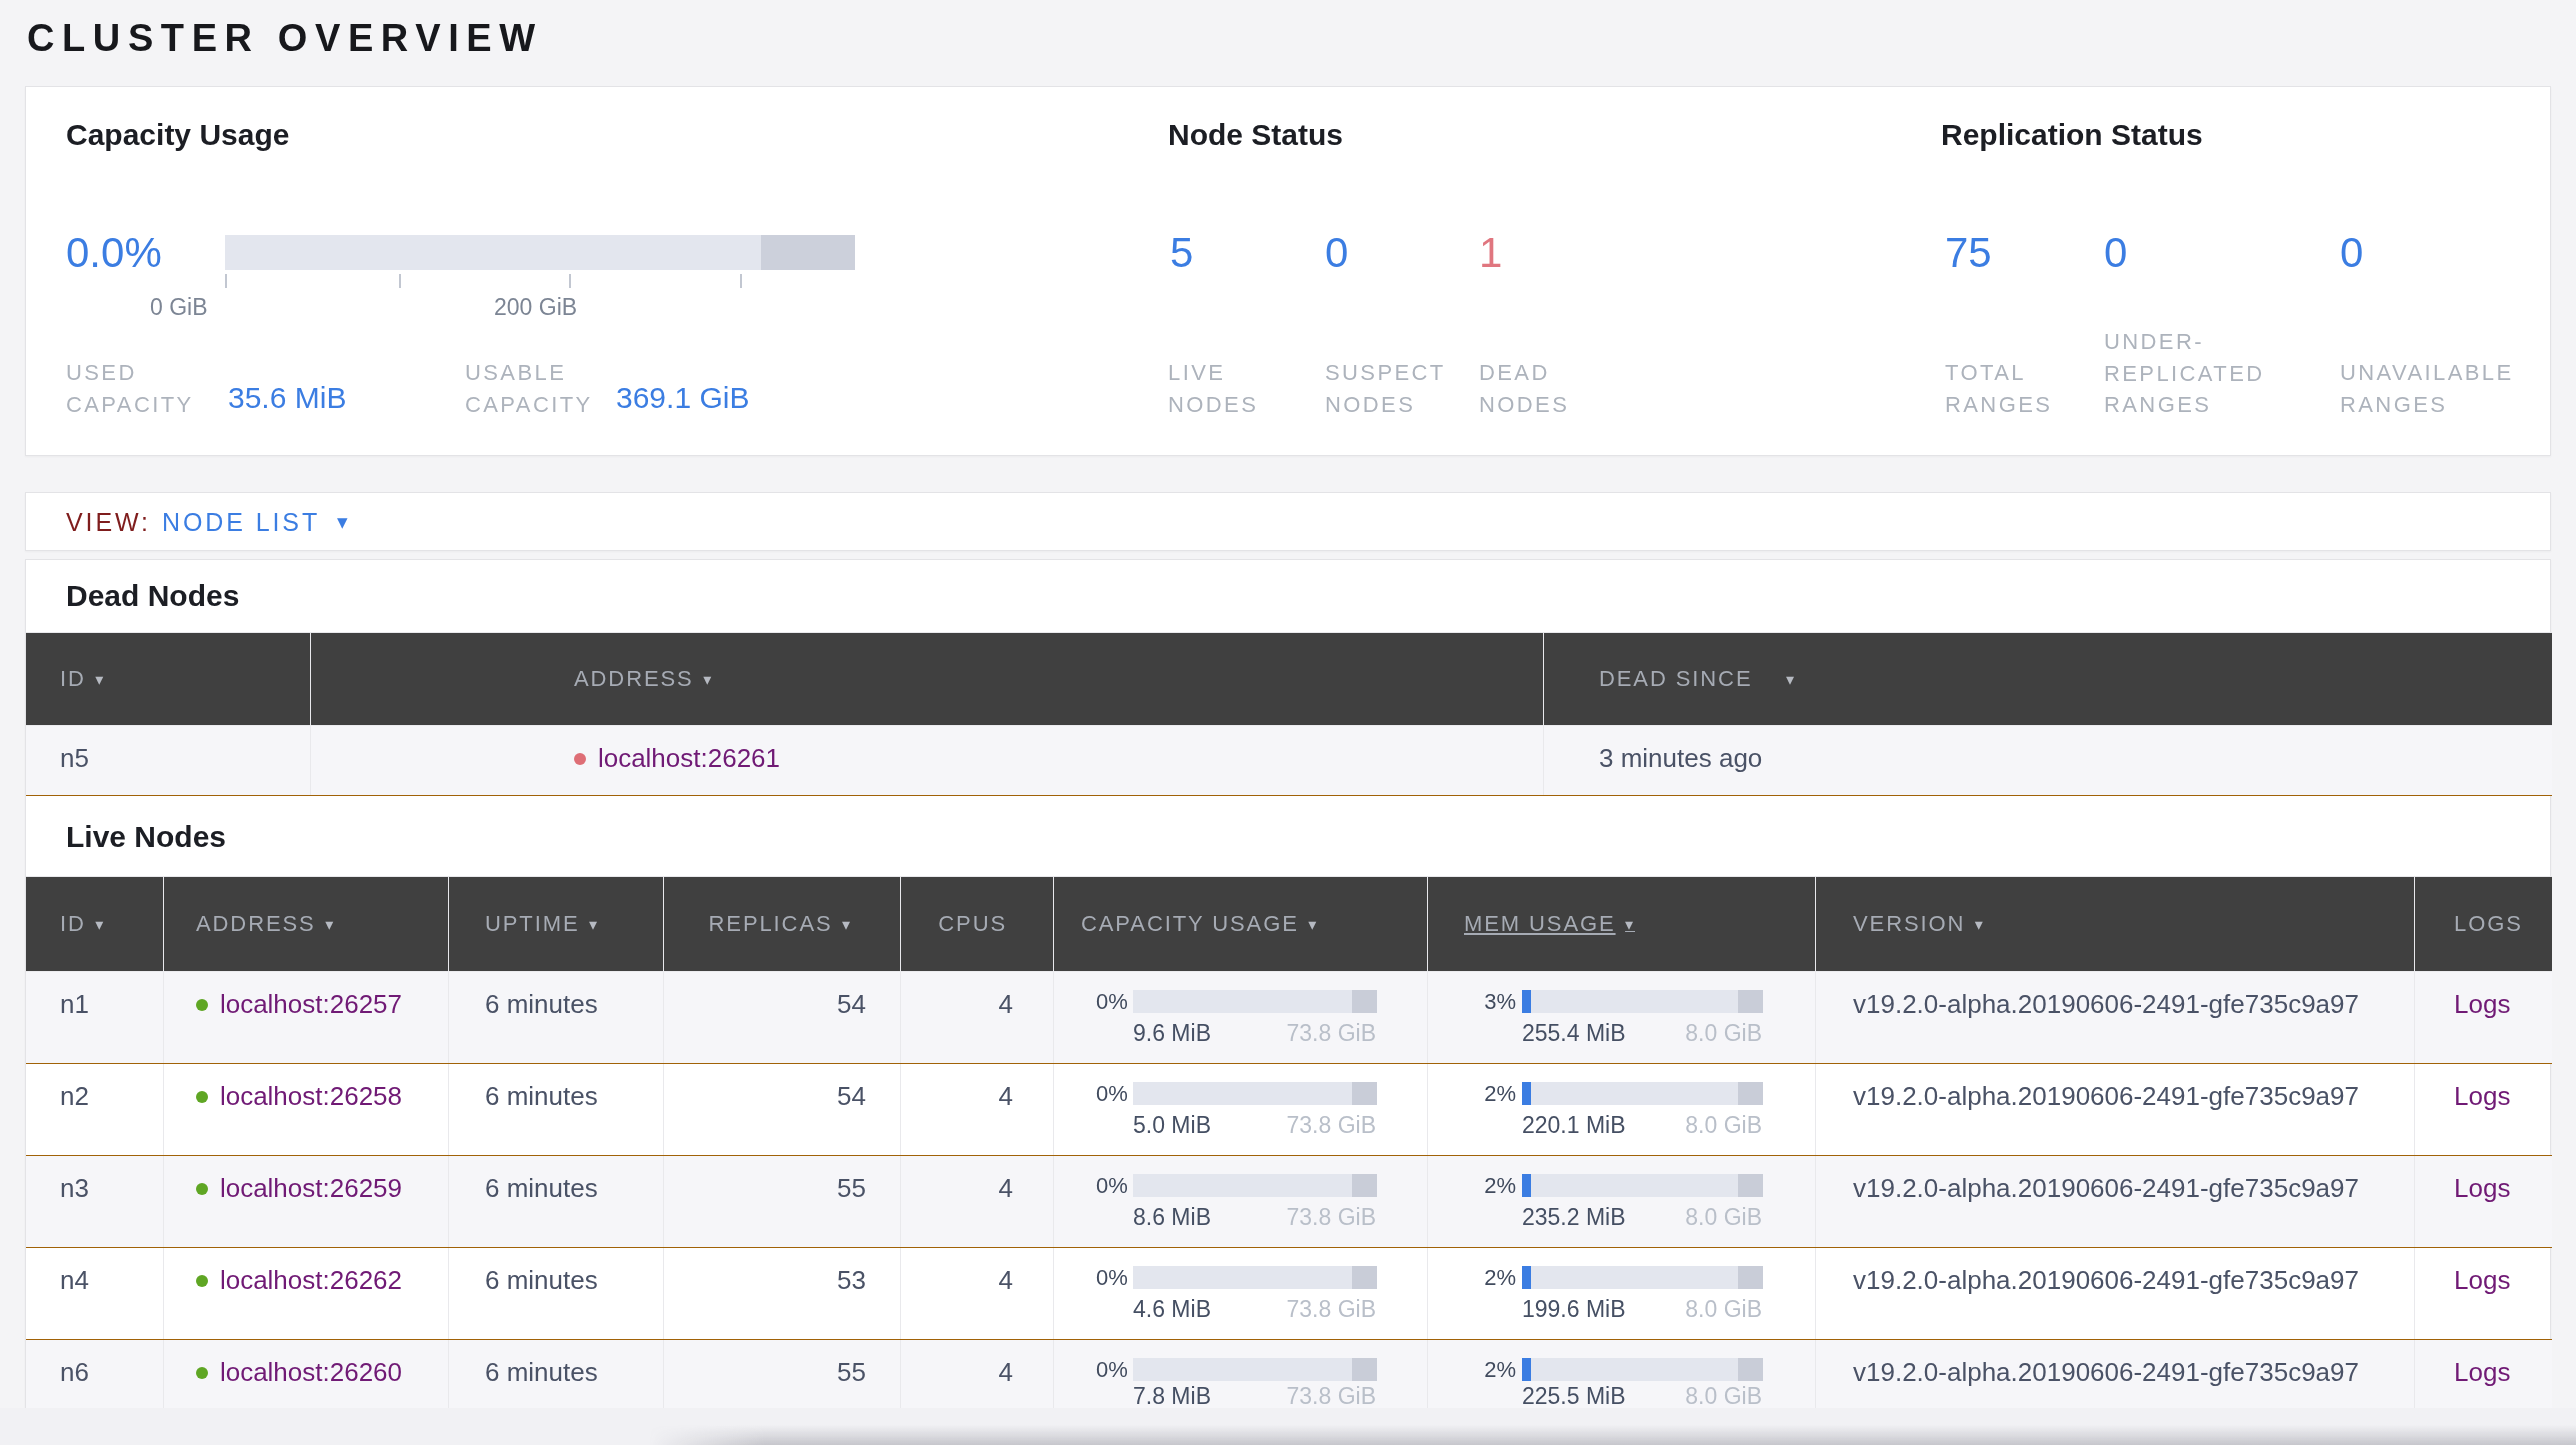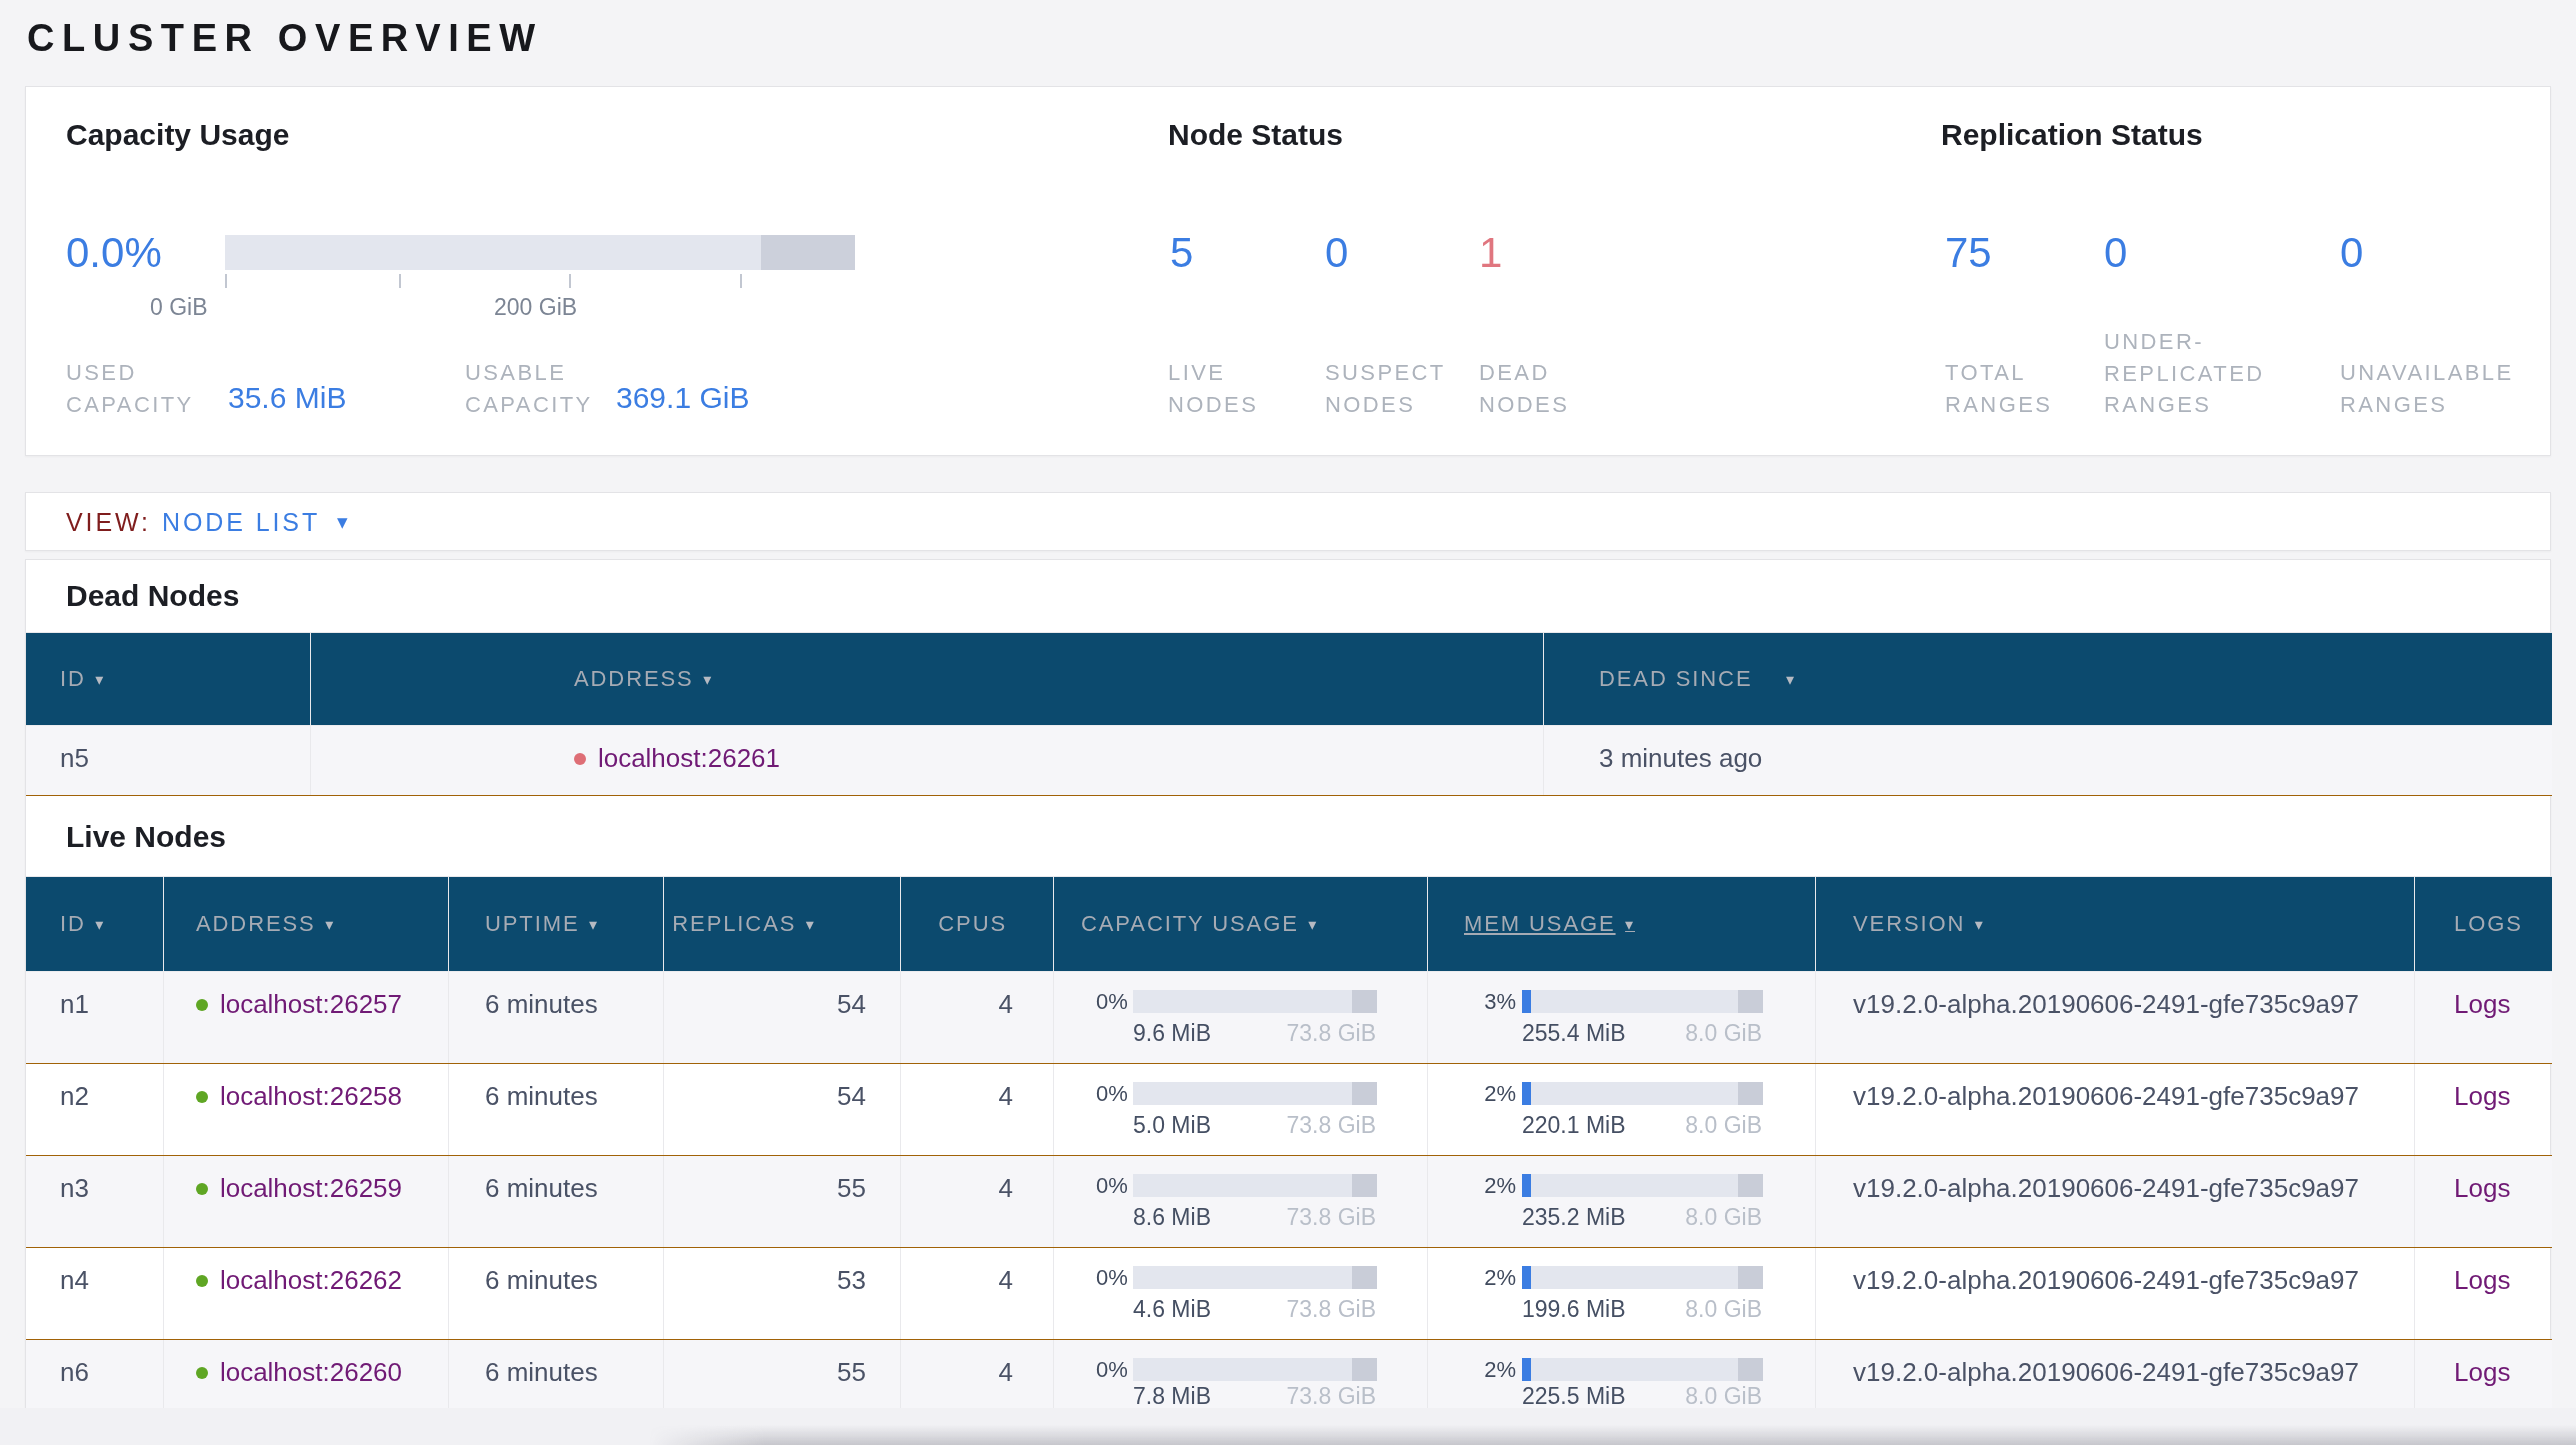--- a/index.html
+++ b/index.html
@@ -52,21 +52,21 @@
   .stat-value-sm { font-size:30px; font-weight:500; color:#3b7de2; }
 
   
   .view-label { font-size:25px; letter-spacing:2.9px; color:#7f1d1d; }
   .view-select { font-size:25px; letter-spacing:2.9px; color:#3b7de2; font-weight:500; cursor:pointer; }
   .dd-caret { display:inline-block; margin-left:17px; color:#3b7de2; font-size:21px; transform:translateY(-1.9px); }
 
   
   .tbl { position:absolute; left:0; width:2526px; border-top:1px solid #e9e9ec; }
   .tr { display:flex; width:2526px; }
-  .tr.head { height:94px; background:#0c4a6e; border-bottom:1px solid #ececef; }
+  .tr.head { height:94px; background:#404040; border-bottom:1px solid #ececef; }
   .tr.stripe { background:#f6f6f9; }
   .tr.body-row { border-bottom:1px solid #a16207; }
   .td, .th { flex:none; border-right:1px solid #e9e9ec; position:relative; }
   .td:last-child, .th:last-child { border-right:none;gap:24px; }
   .th {
     display:flex; align-items:center;
     font-size:22px; letter-spacing:1.9px; color:#a6abb4;
   }
   .caret-icon { font-size:16px; color:#b6bac2; margin-left:9.5px; }
   .caret-icon::after { content:"\25BE"; }
@@ -76,21 +76,21 @@
   
   .dc-id   { width:285px; padding-left:34px; }
   .dc-addr { width:1233px; padding-left:263px; }
   .dc-dead { width:1008px; padding-left:55px; }
 
   
   .lc-id   { width:138px; padding-left:34px; }
   .lc-addr { width:285px; padding-left:32px; }
   .lc-up   { width:215px; padding-left:36px; }
   .lc-rep  { width:237px; }
-  .th.lc-rep { padding-right:76px;justify-content:center; } .td.lc-rep { padding-right:34px; }
+  .th.lc-rep { padding-right:48px; } .td.lc-rep { padding-right:34px; }
   .lc-cpu  { width:153px; }
   .th.lc-cpu { padding-right:46px; } .td.lc-cpu { padding-right:40px; }
   .lc-cap  { width:374px; }
   .th.lc-cap { padding-left:27px; }
   .lc-mem  { width:388px;text-decoration:underline; }
   .th.lc-mem { padding-left:36px; }
   .lc-ver  { width:599px; padding-left:37px; }
   .lc-logs { width:138px; padding-left:39px; }
 
   .dot { display:inline-block; width:12.4px; height:12.4px; border-radius:50%; margin-right:11.5px; vertical-align:1.9px; }

